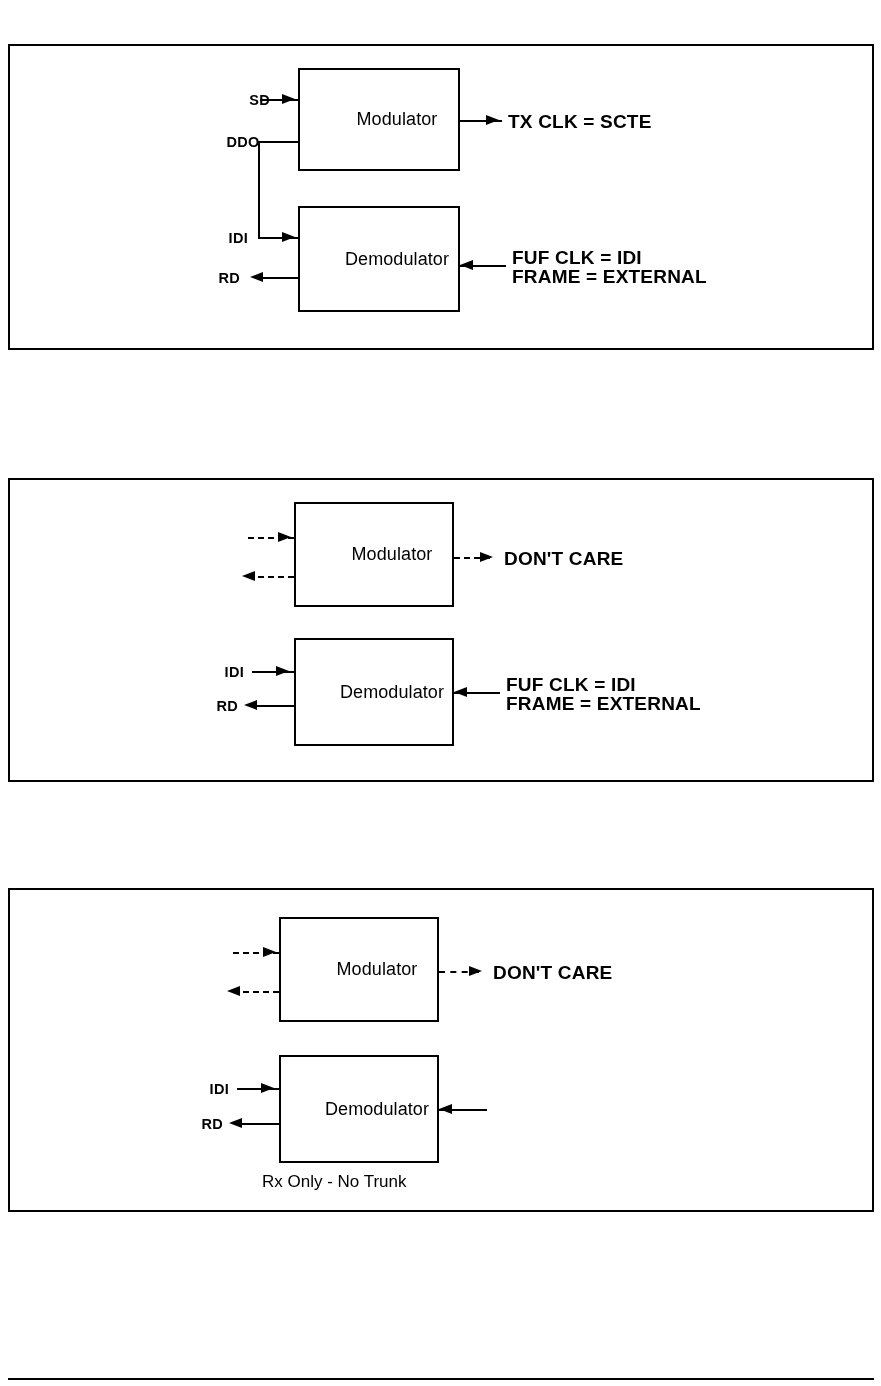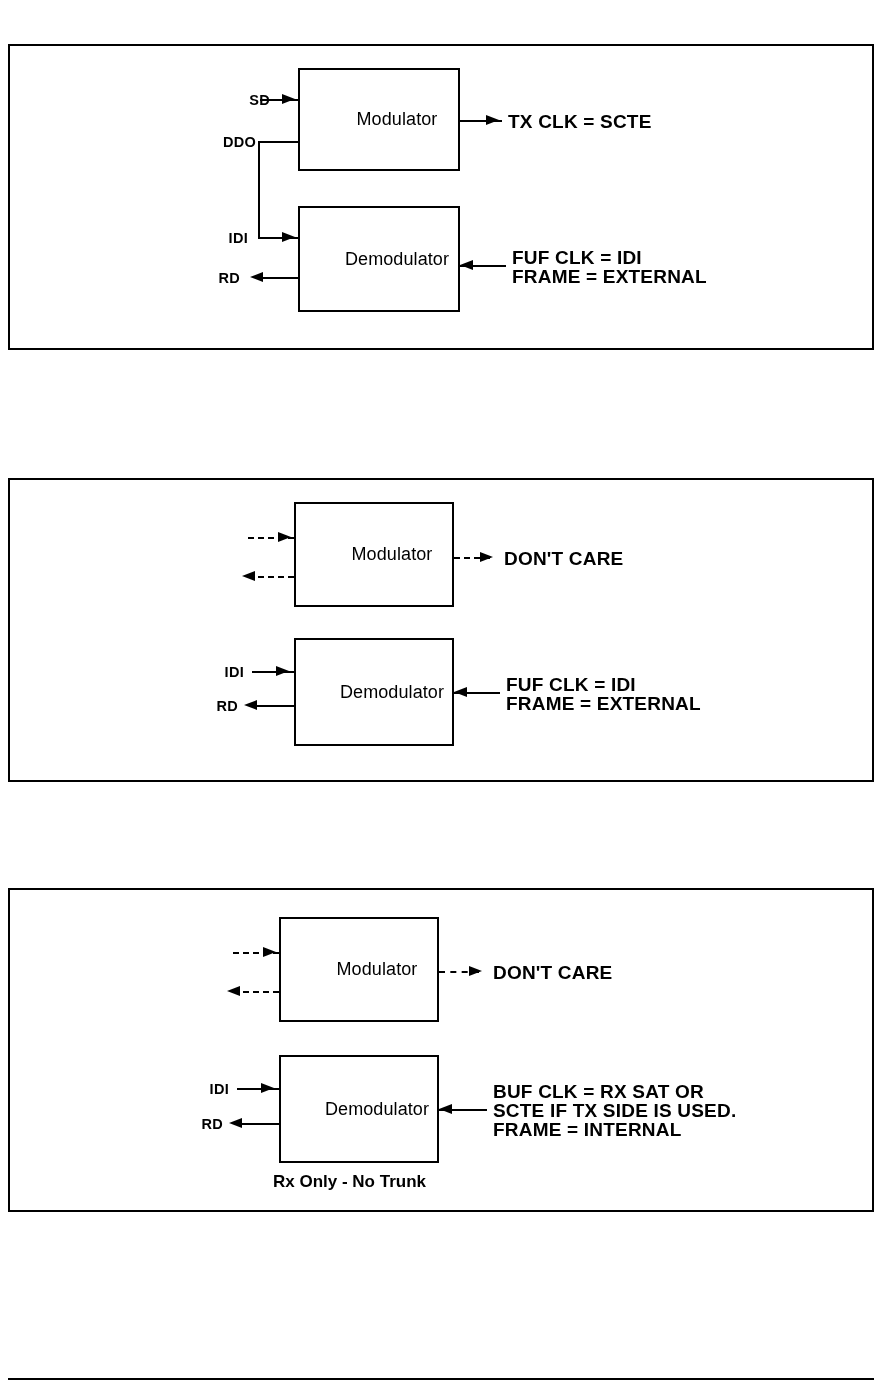--- a/index.html
+++ b/index.html
@@ -140,21 +140,21 @@
   <div class="panel" id="panel-1">
 
     <div class="block" style="left:288px; top:22px; width:162px; height:103px;">
       <span class="block-label">Modulator</span>
     </div>
 
     <div class="port-label" style="left:216px; top:46px; width:44px;">SD</div>
     <div class="line-h" style="left:250px; top:53px; width:38px;"></div>
     <div class="arrow right" style="left:272px; top:47.5px;"></div>
 
-    <div class="port-label" style="left:188px; top:88px; width:58px;">DDO</div>
+    <div class="port-label" style="left:204px; top:88px; width:58px;text-align:center;">DDO</div>
     <div class="line-h" style="left:248px; top:95px; width:40px;"></div>
     <div class="line-v" style="left:248px; top:95px; height:98px;"></div>
     <div class="line-h" style="left:248px; top:191px; width:40px;"></div>
     <div class="arrow right" style="left:272px; top:185.5px;"></div>
     <div class="port-label" style="left:194px; top:184px; width:44px;">IDI</div>
 
     <div class="line-h" style="left:450px; top:74px; width:42px;"></div>
     <div class="arrow right" style="left:476px; top:68.5px;"></div>
     <div class="annotation" style="left:498px; top:66px;">TX CLK = SCTE</div>
 
@@ -229,22 +229,19 @@
     <div class="port-label" style="left:175px; top:191px; width:44px;">IDI</div>
     <div class="line-h" style="left:227px; top:198px; width:42px;"></div>
     <div class="arrow right" style="left:251px; top:192.5px;"></div>
 
     <div class="port-label" style="left:169px; top:226px; width:44px;">RD</div>
     <div class="line-h" style="left:227px; top:233px; width:42px;"></div>
     <div class="arrow left" style="left:219px; top:227.5px;"></div>
 
     <div class="line-h" style="left:429px; top:219px; width:48px;"></div>
     <div class="arrow left" style="left:429px; top:213.5px;"></div>
-    <div class="annotation" style="left:483px; top:192px;">BUF CLK = RX SAT OR
-SCTE IF TX SIDE IS USED.
-FRAME = INTERNAL</div>
-
-    <div class="caption" style="left:263px; top:282px;font-weight:bold;">Rx Only - No Trunk</div>
+
+    <div class="caption" style="left:252px; top:282px;">Rx Only - No Trunk</div>
   </div>
 
   <div id="footer-rule"></div>
 
 </div>
 
 </body></html>

